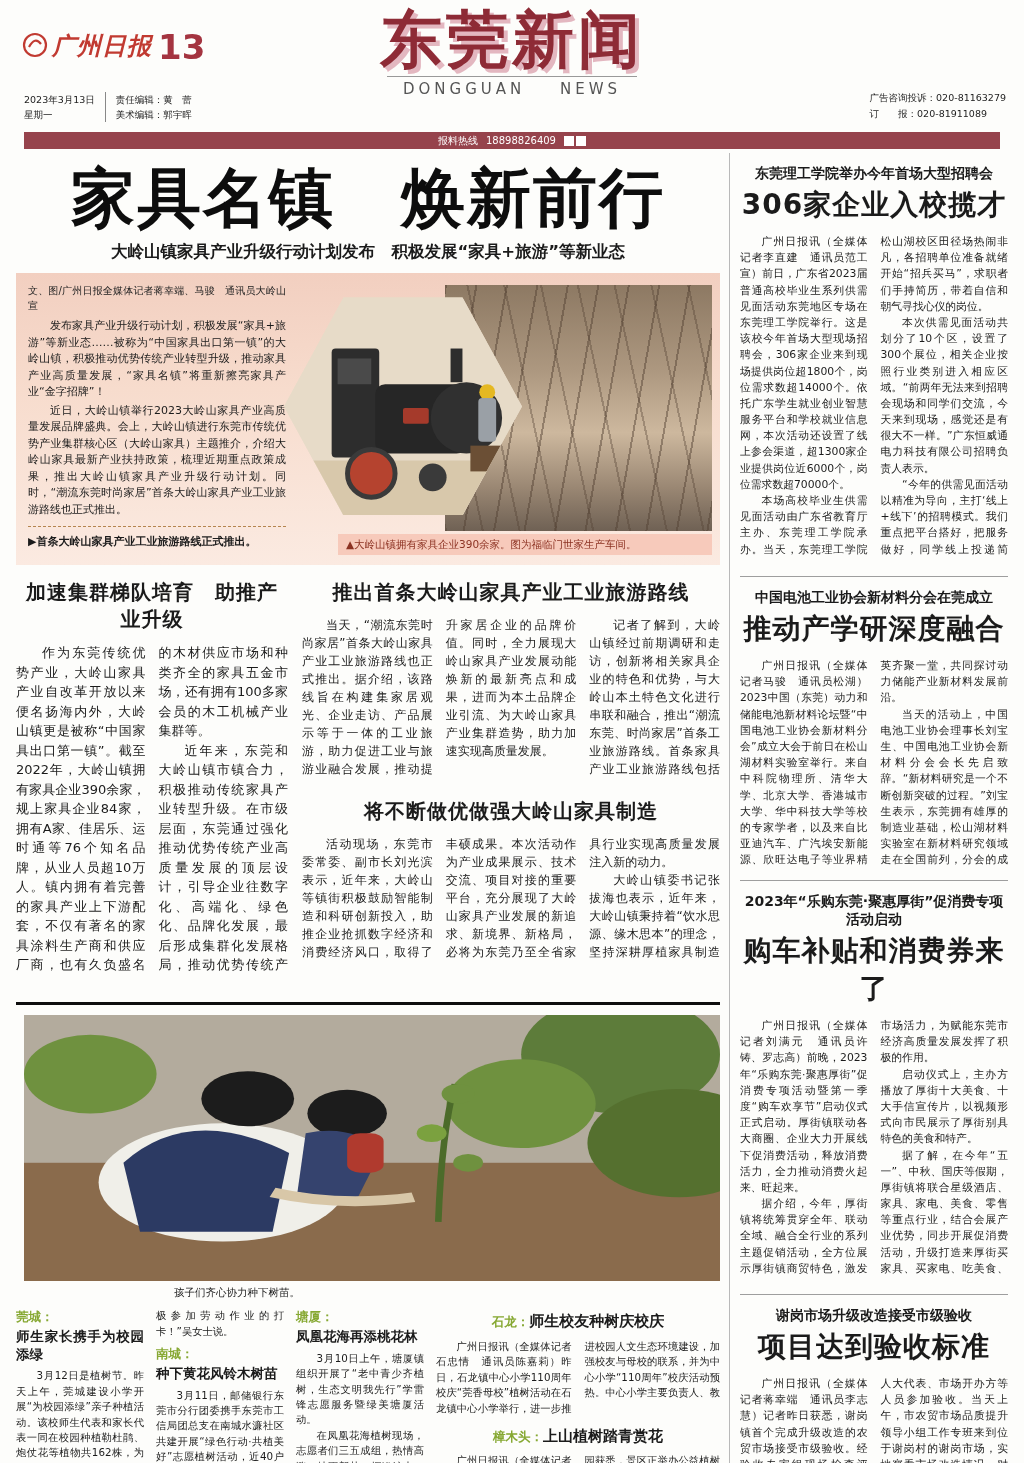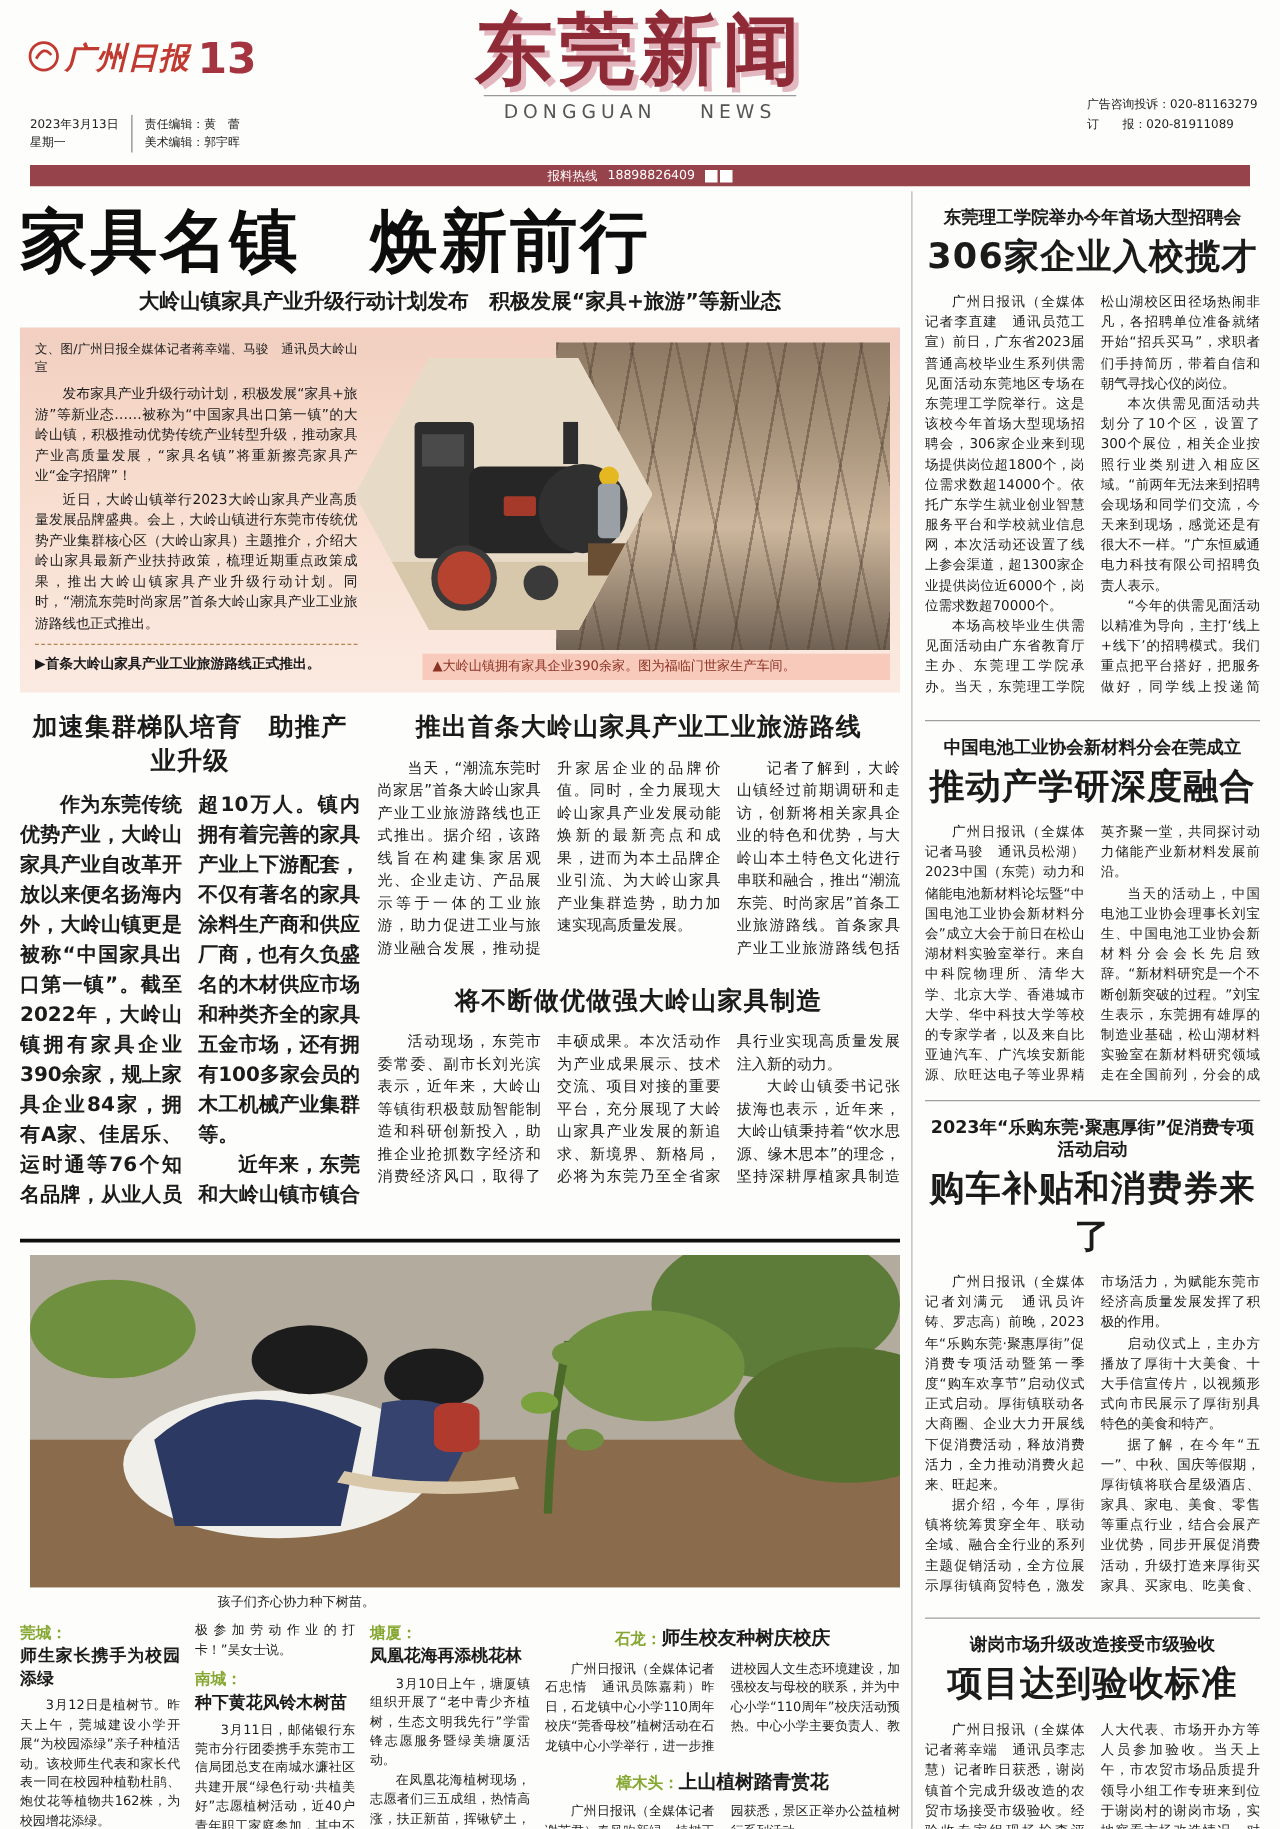--- a/index.html
+++ b/index.html
@@ -19,32 +19,32 @@
   .dateline{position:absolute;left:8px;top:88px;display:flex;gap:10px;font-size:9.5px;color:#222;}
   .dateline .blk{line-height:1.6;}
   .dateline .sep{border-left:1px solid #888;}
   .section-title{position:absolute;left:50%;transform:translateX(-50%);top:2px;text-align:center;width:420px;}
   .section-title h1{
     margin:0;font-family:"DejaVu Serif",serif;font-weight:bold;font-size:62px;line-height:1.1;
     color:#8e2b36;letter-spacing:4px;text-shadow:4px 4px 0 #e3b7c0;
   }
   .section-rule{width:250px;height:1px;background:#999;margin:2px auto 3px auto;}
   .section-en{font-size:15px;color:#555;letter-spacing:4px;word-spacing:26px;}
-  .contact{position:absolute;right:2px;top:72px;font-size:9.5px;line-height:1.7;color:#222;}
+  .contact{position:absolute;right:2px;top:86px;font-size:9.5px;line-height:1.7;color:#222;}
   .hotline{height:17px;background:#96434c;color:#fff;display:flex;align-items:center;
     justify-content:center;gap:8px;font-size:10px;margin:2px 8px 0 8px;}
   .hotline-badge{display:inline-flex;gap:2px;}
   .hotline-badge i{width:10px;height:10px;background:#fff;display:inline-block;}
   
   .main{display:flex;margin-top:4px;}
   .left-col{width:704px;flex:none;}
   .right-col{flex:1;margin-left:9px;padding-left:10px;border-left:1px solid #b9b9b9;}
   
-  .main-head{margin:10px 0 2px 0;font-family:"DejaVu Serif",serif;
-    font-weight:bold;font-size:54px;line-height:1.1;color:#0d0d0d;letter-spacing:2px;}
+  .main-head{margin:10px 0 2px 0;text-align:center;font-family:"DejaVu Serif",serif;
+    font-weight:bold;font-size:64px;line-height:1.1;color:#0d0d0d;letter-spacing:2px;}
   .deck{text-align:center;font-size:16.5px;font-weight:bold;margin:8px 0 10px 0;}
   .lead-box{position:relative;display:flex;height:272px;
     background:linear-gradient(180deg,#f2cfc0 0%,#f7dccd 40%,#fbeae1 100%);
     padding:10px 8px 10px 12px;}
   .lead-text{width:258px;flex:none;font-size:11px;line-height:1.5;text-align:justify;}
   .lead-byline{font-size:10px;margin-bottom:5px;color:#222;}
   .lead-text p{margin:0 0 2px 0;text-indent:2em;}
   .lead-note{border-top:1px dashed #b5854f;margin-top:8px;padding-top:7px;font-weight:bold;}
   .photo-area{position:relative;flex:1;margin-left:4px;}
   .factory-photo{position:absolute;left:155px;right:0;top:2px;bottom:24px;
@@ -56,21 +56,21 @@
     clip-path:polygon(25% 0,75% 0,100% 50%,75% 100%,25% 100%,0 50%);
     background:#e7dbc8;}
   .lead-caption{position:absolute;left:48px;right:0;bottom:0;height:21px;line-height:21px;
     background:rgba(246,199,184,.93);color:#8c3222;font-size:10.5px;padding-left:8px;}
   
   .midsec{display:flex;gap:14px;margin-top:12px;border-bottom:3px solid #0e0e0e;padding-bottom:23px;}
   .mid-left{width:272px;flex:none;}
   .mid-right{flex:1;}
   .midhead{font-size:20px;font-weight:bold;text-align:center;margin:2px 0 10px 0;letter-spacing:1px;}
   .cols2{column-count:2;column-gap:13px;column-fill:auto;height:336px;overflow:hidden;
-    font-size:16px;line-height:1.5;text-align:justify;font-weight:bold;}
+    font-size:13px;line-height:1.5;text-align:justify;}
   .cols3{column-count:3;column-gap:13px;column-fill:auto;height:172px;overflow:hidden;
     font-size:12px;line-height:1.5;text-align:justify;}
   .cols3b{height:140px;}
   .cols2 p,.cols3 p,.sb-body p,.gcol p,.gcols2 p{margin:0;text-indent:2em;}
   
   .green-top{display:flex;margin-top:10px;}
   .green-left{width:268px;flex:none;padding-top:4px;}
   .gtitle{font-family:"DejaVu Serif",serif;font-weight:bold;font-size:38px;line-height:1.3;
     text-align:center;margin:14px 0 10px 0;letter-spacing:3px;}
   .gsub{text-align:center;font-size:15.5px;font-weight:bold;margin-bottom:18px;}

